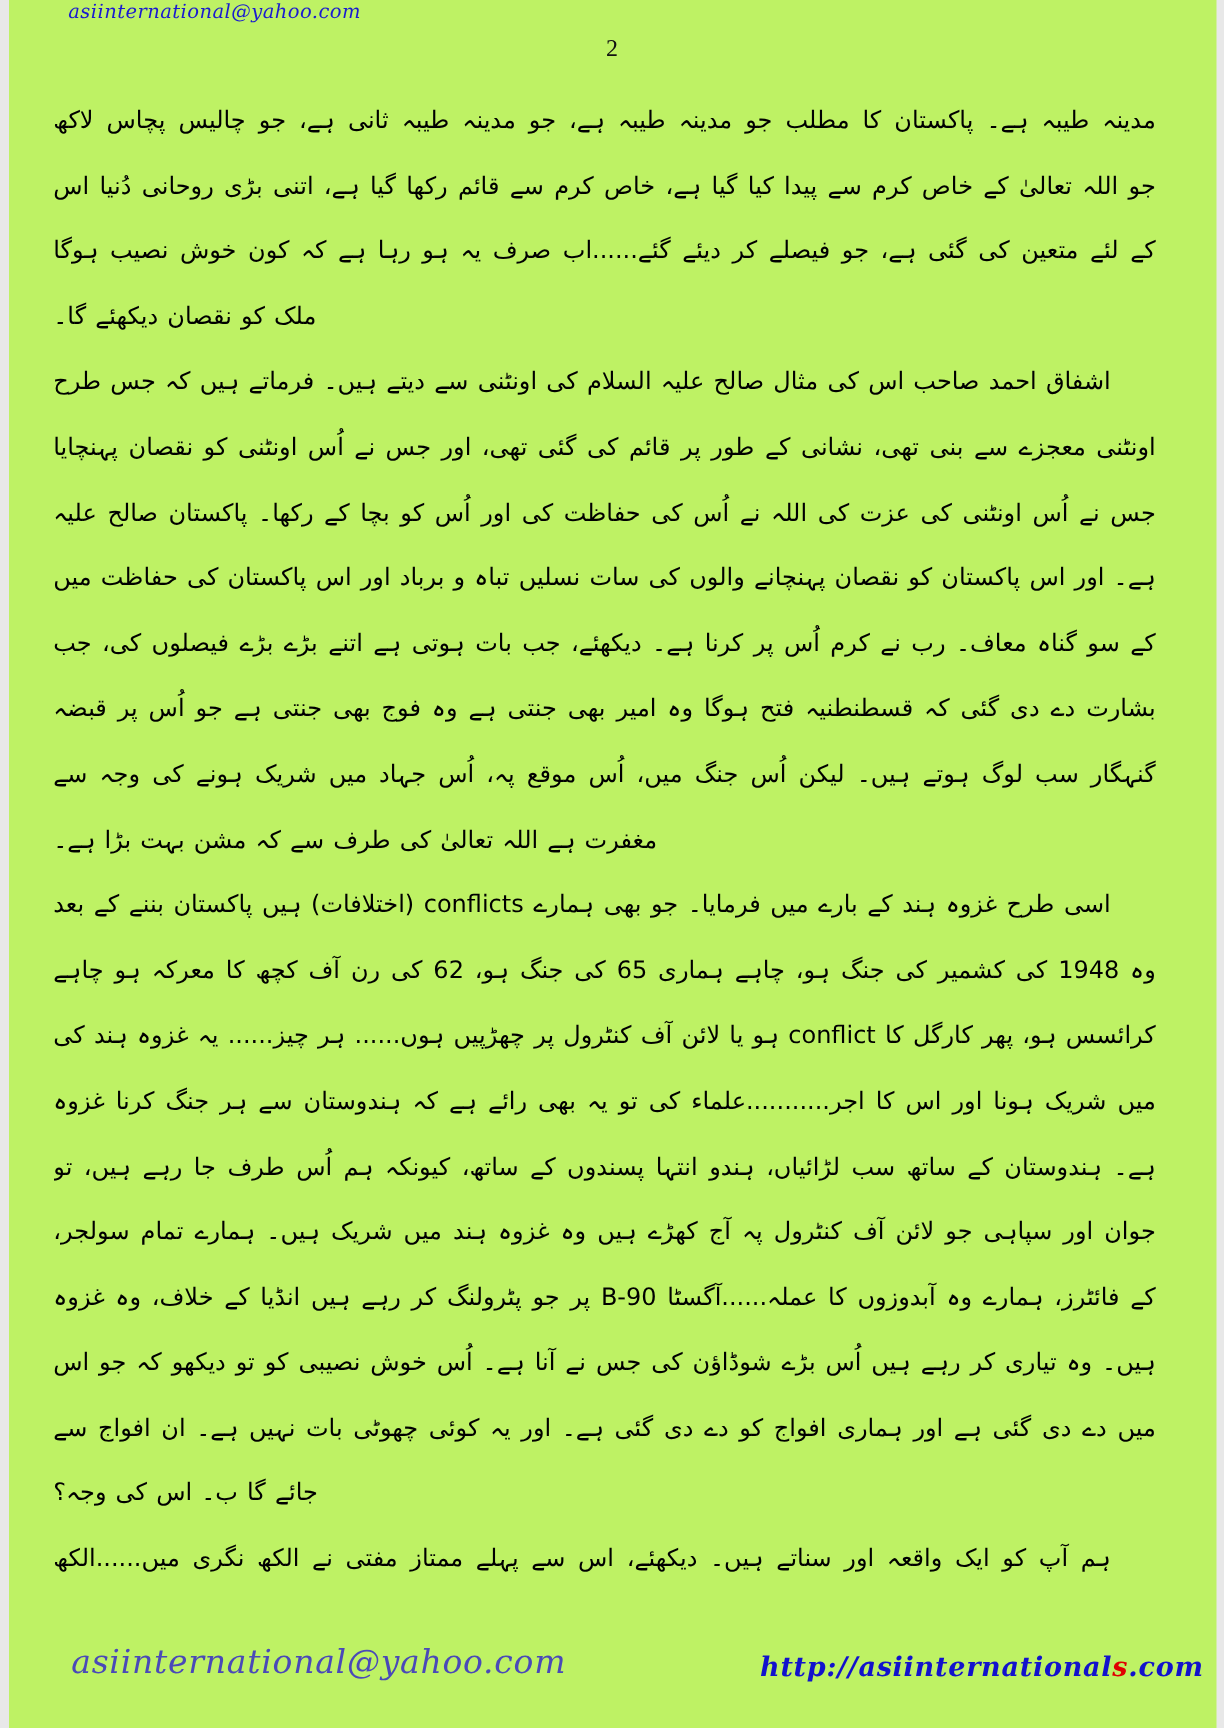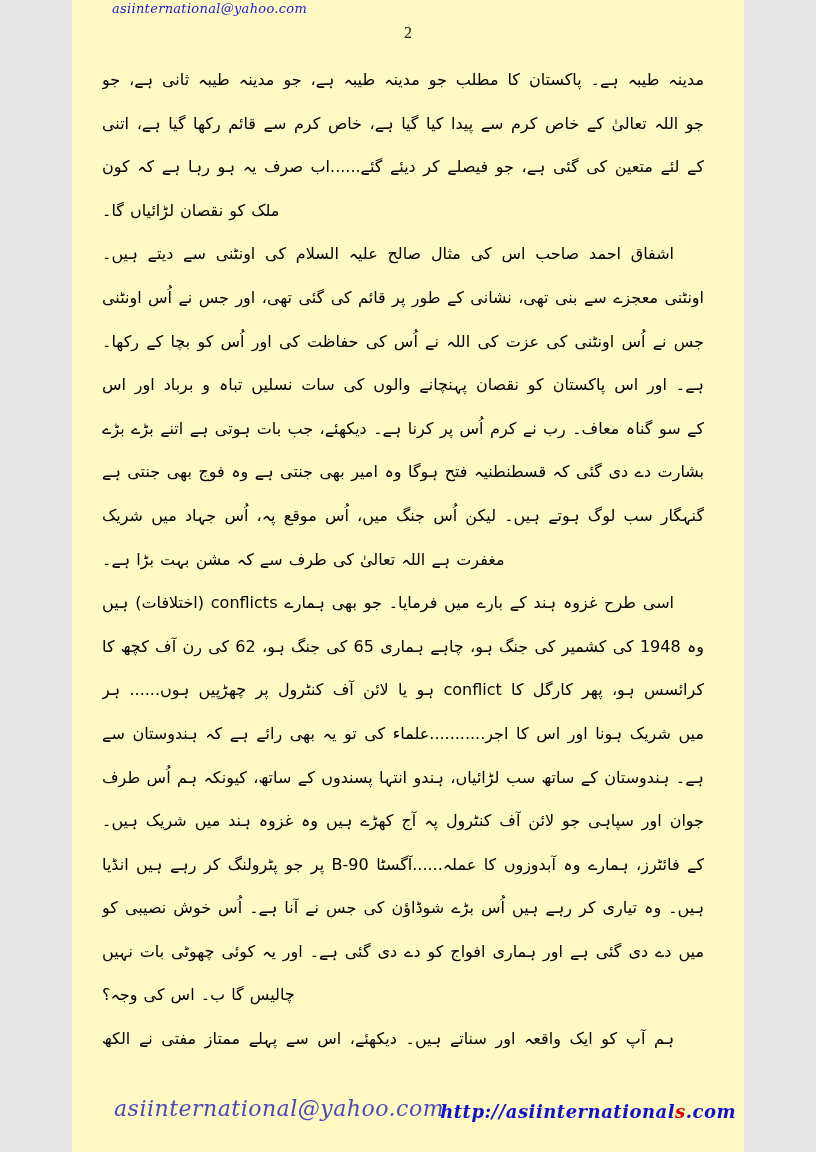--- a/index.html
+++ b/index.html
@@ -1,22 +1,22 @@
 <!DOCTYPE html>
 <html lang="ur"><head>
 <meta charset="utf-8">
 <style>
   * { margin: 0; padding: 0; box-sizing: border-box; }
   html, body { background: #e8e8e8; }
   .page {
     position: relative;
-    width: 672px;
+    width: 805px;
     height: 1152px;
     margin: 0 auto;
-    background: #fef9c3;
+    background: #bef264;
     overflow: hidden;
     font-family: "DejaVu Sans", sans-serif;
   }
   
   .header-email {
     position: absolute;
     top: 1px;
     left: 40px;
     font-family: "DejaVu Serif", serif;
     font-style: italic;
@@ -88,39 +88,39 @@
 
 <div class="page">
 
   <span class="header-email">asiinternational@yahoo.com</span>
   <div class="page-number">2</div>
 
   <div class="doc-body" dir="rtl">
     <div class="line full">مدینہ طیبہ ہے۔ پاکستان کا مطلب جو مدینہ طیبہ ہے، جو مدینہ طیبہ ثانی ہے،  جو چالیس پچاس  لاکھ شہداء کے سائے میں بنا ہے،</div>
     <div class="line full">جو اللہ تعالیٰ کے خاص کرم سے پیدا کیا گیا ہے،  خاص کرم سے قائم رکھا گیا ہے،  اتنی بڑی روحانی دُنیا اس ملک کی حفاظت کرنے</div>
     <div class="line full">کے لئے متعین کی گئی ہے، جو فیصلے کر دیئے گئے......اب صرف یہ ہو رہا ہے کہ کون خوش نصیب ہوگا کون بدنصیب ہوگا۔ کون اس</div>
-    <div class="line last">ملک کو نقصان لڑائیاں گا۔</div>
+    <div class="line last">ملک کو نقصان دیکھئے گا۔</div>
     <div class="line full indent">اشفاق احمد صاحب اس کی مثال صالح علیہ السلام کی اونٹنی سے دیتے ہیں۔ فرماتے ہیں کہ جس طرح صالح علیہ السلام کی</div>
     <div class="line full">اونٹنی معجزے سے بنی تھی،   نشانی کے طور پر قائم کی گئی تھی،  اور جس نے اُس اونٹنی کو نقصان پہنچایا اُس قوم کو ہی تباہ کر دیا گیا اور</div>
     <div class="line full">جس نے اُس اونٹنی کی عزت کی اللہ نے اُس کی حفاظت کی اور اُس کو بچا کے رکھا۔ پاکستان صالح علیہ السلام کی اونٹنی کی طرح</div>
     <div class="line full">ہے۔ اور اس پاکستان کو نقصان پہنچانے والوں کی سات نسلیں تباہ و برباد اور اس پاکستان کی حفاظت میں ایک اینٹ رکھنے والوں</div>
     <div class="line full">کے سو گناہ معاف۔ رب نے کرم اُس پر کرنا ہے۔ دیکھئے،  جب بات ہوتی ہے اتنے بڑے بڑے فیصلوں کی،  جب قسطنطنیہ کی</div>
     <div class="line full">بشارت دے دی گئی کہ قسطنطنیہ فتح ہوگا وہ امیر بھی جنتی ہے وہ فوج بھی جنتی ہے جو اُس پر قبضہ کرے گی،  تو فوج میں تو اچھے برے</div>
     <div class="line full">گنہگار سب لوگ ہوتے ہیں۔ لیکن اُس جنگ میں، اُس موقع پہ،  اُس جہاد میں شریک ہونے کی وجہ سے سارے گناہوں کی</div>
     <div class="line last">مغفرت ہے اللہ تعالیٰ کی طرف سے کہ مشن بہت بڑا ہے۔</div>
     <div class="line full indent">اسی طرح غزوہ ہند کے بارے میں فرمایا۔ جو بھی ہمارے conflicts (اختلافات) ہیں پاکستان بننے کے بعد چاہے</div>
     <div class="line full">وہ 1948 کی کشمیر کی جنگ ہو،  چاہے ہماری 65 کی جنگ ہو،  62 کی رن آف کچھ کا معرکہ ہو  چاہے 71 میں ہمارا</div>
     <div class="line full">کرائسس ہو، پھر کارگل کا conflict ہو  یا لائن آف کنٹرول پر چھڑپیں ہوں...... ہر چیز......  یہ غزوہ ہند کی تیاری ہے۔ اس</div>
     <div class="line full">میں شریک ہونا اور اس کا اجر...........علماء کی تو یہ بھی رائے ہے کہ ہندوستان سے ہر جنگ کرنا غزوہ ہند کا اجر رکھتی</div>
     <div class="line full">ہے۔ ہندوستان کے ساتھ سب لڑائیاں، ہندو انتہا پسندوں کے ساتھ،   کیونکہ ہم اُس طرف جا رہے ہیں،  تو ہمارے وہ تمام</div>
     <div class="line full">جوان اور سپاہی جو لائن آف کنٹرول پہ آج کھڑے ہیں وہ غزوہ ہند میں شریک ہیں۔ ہمارے تمام سولجر، ہمارے تمام ایف سولہ</div>
     <div class="line full">کے فائٹرز، ہمارے وہ آبدوزوں کا عملہ......آگسٹا 90-B پر جو پٹرولنگ کر رہے ہیں انڈیا کے خلاف،  وہ غزوہ ہند میں شریک</div>
     <div class="line full">ہیں۔ وہ تیاری کر رہے ہیں اُس بڑے شوڈاؤن کی جس نے آنا ہے۔ اُس خوش نصیبی کو تو دیکھو کہ جو اس پاکستان کے نصیب</div>
     <div class="line full">میں دے دی گئی ہے اور ہماری افواج کو دے دی گئی ہے۔ اور یہ کوئی چھوٹی بات نہیں ہے۔ ان افواج سے اللہ کتنا بڑا کام لینے</div>
-    <div class="line last">چالیس گا ب۔ اس کی وجہ؟</div>
+    <div class="line last">جائے گا ب۔ اس کی وجہ؟</div>
     <div class="line full indent">ہم آپ کو ایک واقعہ اور سناتے ہیں۔ دیکھئے،  اس سے پہلے ممتاز مفتی نے الکھ نگری میں......الکھ نگری میں تو ممتاز مفتی</div>
   </div>
 
   <span class="footer-email">asiinternational@yahoo.com</span>
 
   <span class="footer-url"><span>http://asiinternational</span><span class="hl">s</span><span>.com</span></span>
 
 </div>
 
 </body></html>

